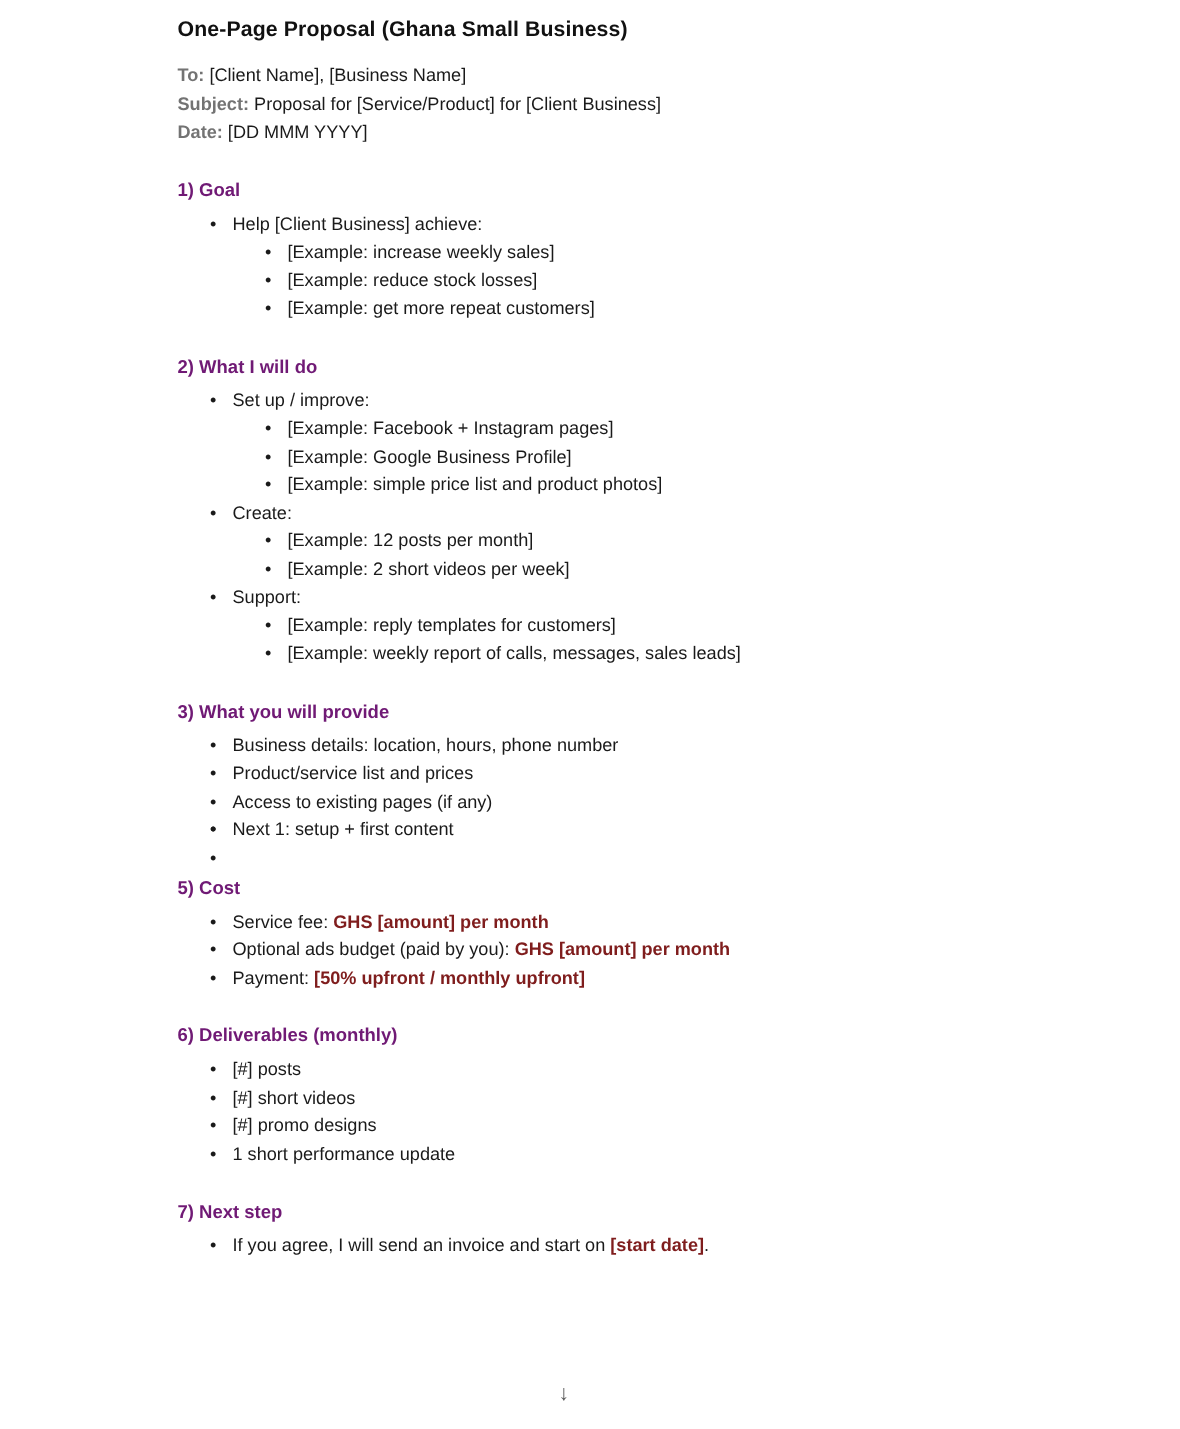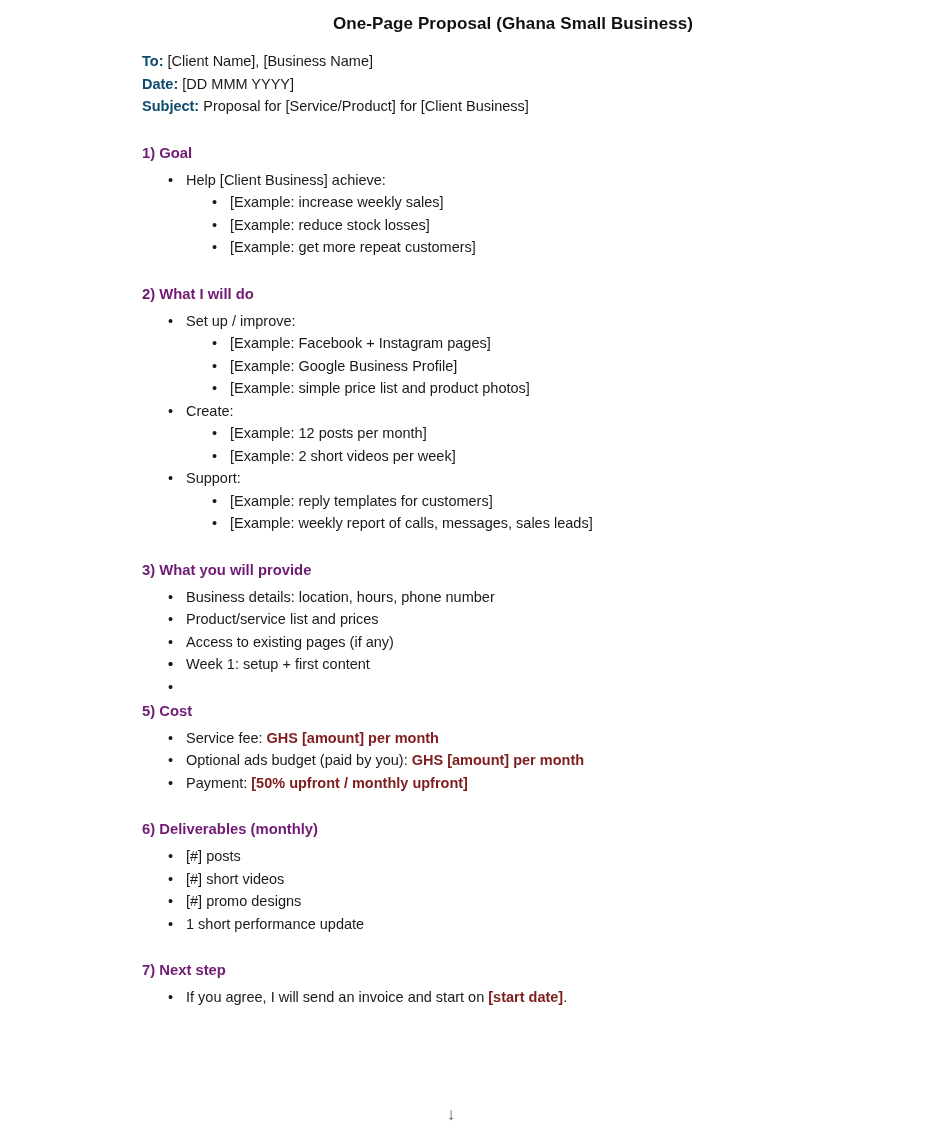--- a/index.html
+++ b/index.html
@@ -18,31 +18,30 @@
     padding: 14px 60px 20px 142px;
     box-sizing: border-box;
     width: 944px;
   }
   .doc-title {
     font-size: 17px;
     font-weight: bold;
     color: #111111;
     margin: 0 0 16px 0;
     letter-spacing: 0.1px;
-    text-align: center;
   }
   .meta-line {
     font-size: 14.5px;
     line-height: 22.5px;
     margin: 0;
     color: #1a1a1a;
   }
   .meta-line .lbl {
     font-weight: bold;
-    color: #0c4a6e;
+    color: #737373;
     text-align: right;
   }
   .section-head {
     font-size: 14.8px;
     font-weight: bold;
     color: #701a75;
     margin: 27px 0 8px 0;
   }
   ul {
     margin: 0;
@@ -92,27 +91,27 @@
 <div class="page">
 
   <h1 class="doc-title">One-Page Proposal (Ghana Small Business)</h1>
 
   <div>
     <p class="meta-line">
       <span class="lbl">To:</span>
       <span>[Client Name], [Business Name]</span>
     </p>
     <p class="meta-line">
+      <span class="lbl">Subject:</span>
+      <span>Proposal for [Service/Product] for [Client Business]</span>
+    </p>
+    <p class="meta-line">
       <span class="lbl">Date:</span>
       <span>[DD MMM YYYY]</span>
     </p>
-    <p class="meta-line">
-      <span class="lbl">Subject:</span>
-      <span>Proposal for [Service/Product] for [Client Business]</span>
-    </p>
   </div>
 
   <h2 class="section-head">1) Goal</h2>
   <ul>
     <li>
       <span class="bullet">•</span>
       <span>Help [Client Business] achieve:</span>
       <ul>
         <li>
           <span class="bullet">•</span>
@@ -195,21 +194,21 @@
       <span>Access to existing pages (if any)</span>
     </li>
     <li>
       <span class="bullet">•</span>
     </li>
   </ul>
 
   <ul>
     <li>
       <span class="bullet">•</span>
-      <span>Week 1: setup + first content</span>
+      <span>Next 1: setup + first content</span>
     </li>
     <li>
       <span class="bullet">•</span>
     </li>
   </ul>
 
   <h2 class="section-head">5) Cost</h2>
   <ul>
     <li>
       <span class="bullet">•</span>

